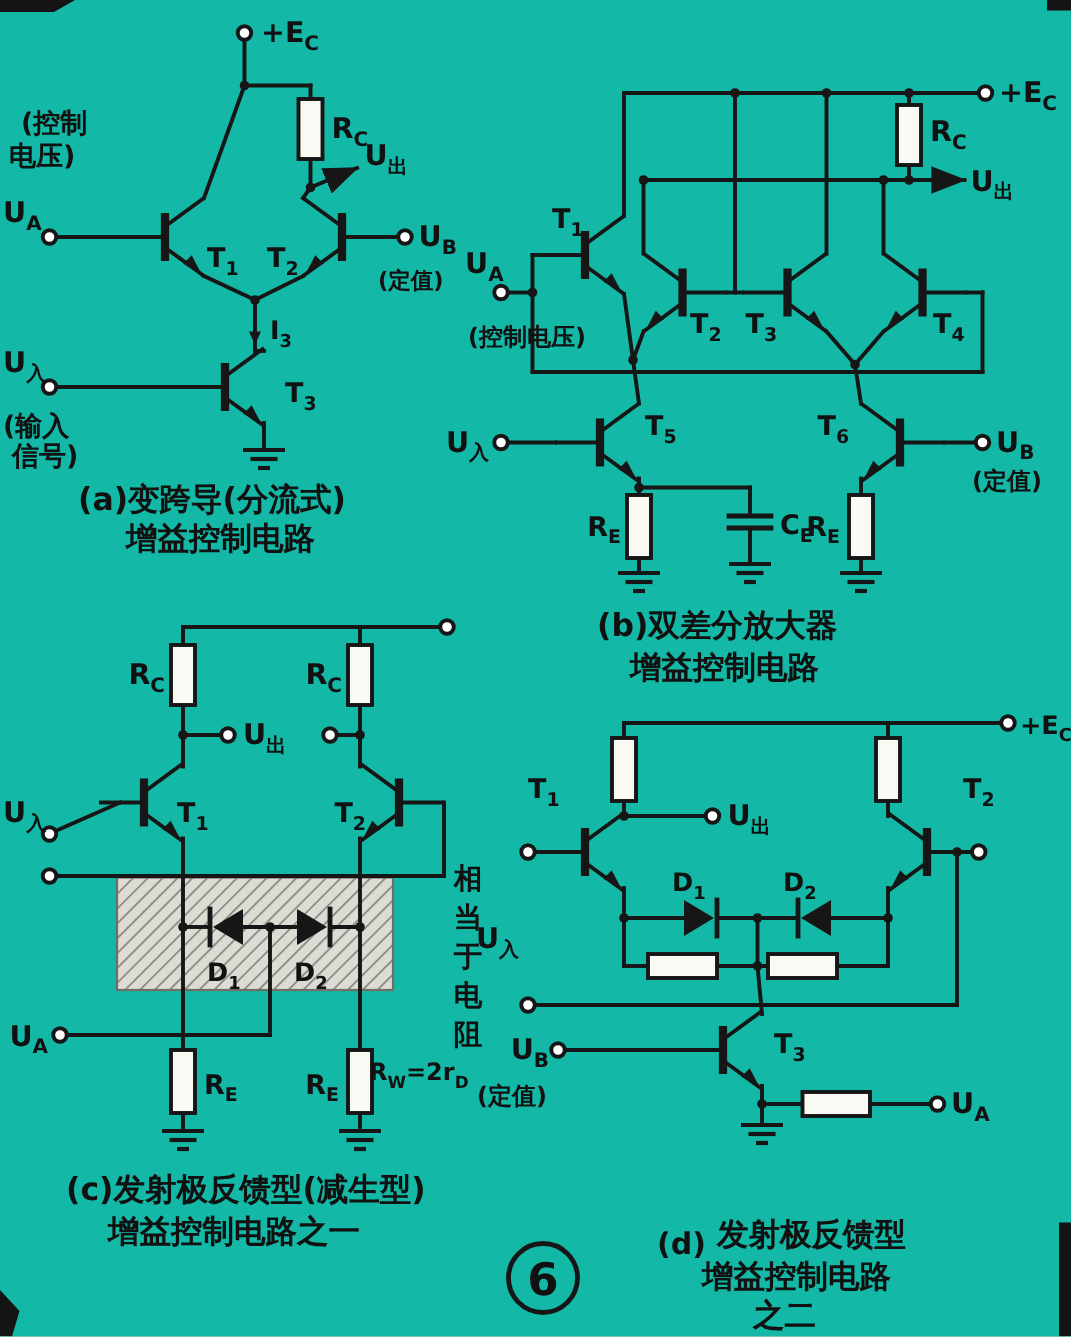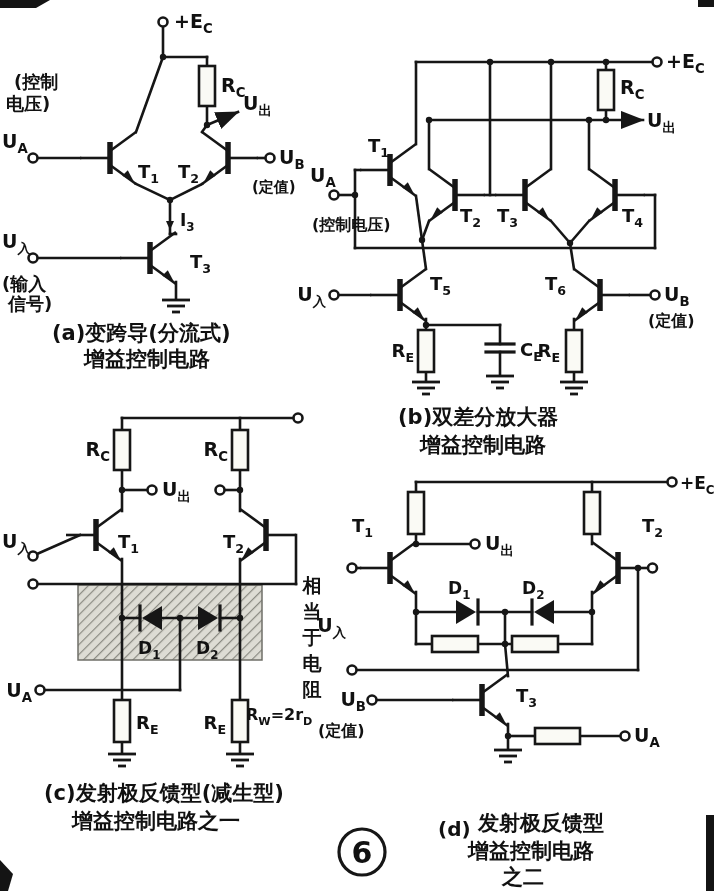--- a/index.html
+++ b/index.html
@@ -1,16 +1,16 @@
 <!DOCTYPE html>
 <html><head>
 <meta charset="utf-8">
 <style>
   html,body{margin:0;padding:0;background:#cfcfc8;}
-  .page{width:714px;height:891px;background:#ffffff;position:relative;overflow:hidden;}
+  .page{width:714px;height:891px;background:#14b8a6;position:relative;overflow:hidden;}
   svg{display:block;}
   .wire{stroke:#161616;stroke-width:2.6;fill:none;stroke-linecap:square;}
   .thick{stroke:#161616;stroke-width:3.2;fill:none;stroke-linecap:square;}
   .comp{stroke:#161616;stroke-width:2.6;fill:#fafaf5;}
   .lbl{font-family:"DejaVu Sans","Liberation Sans",sans-serif;font-weight:700;fill:#111;}
 </style>
 </head>
 <body>
 
 <div class="page">

